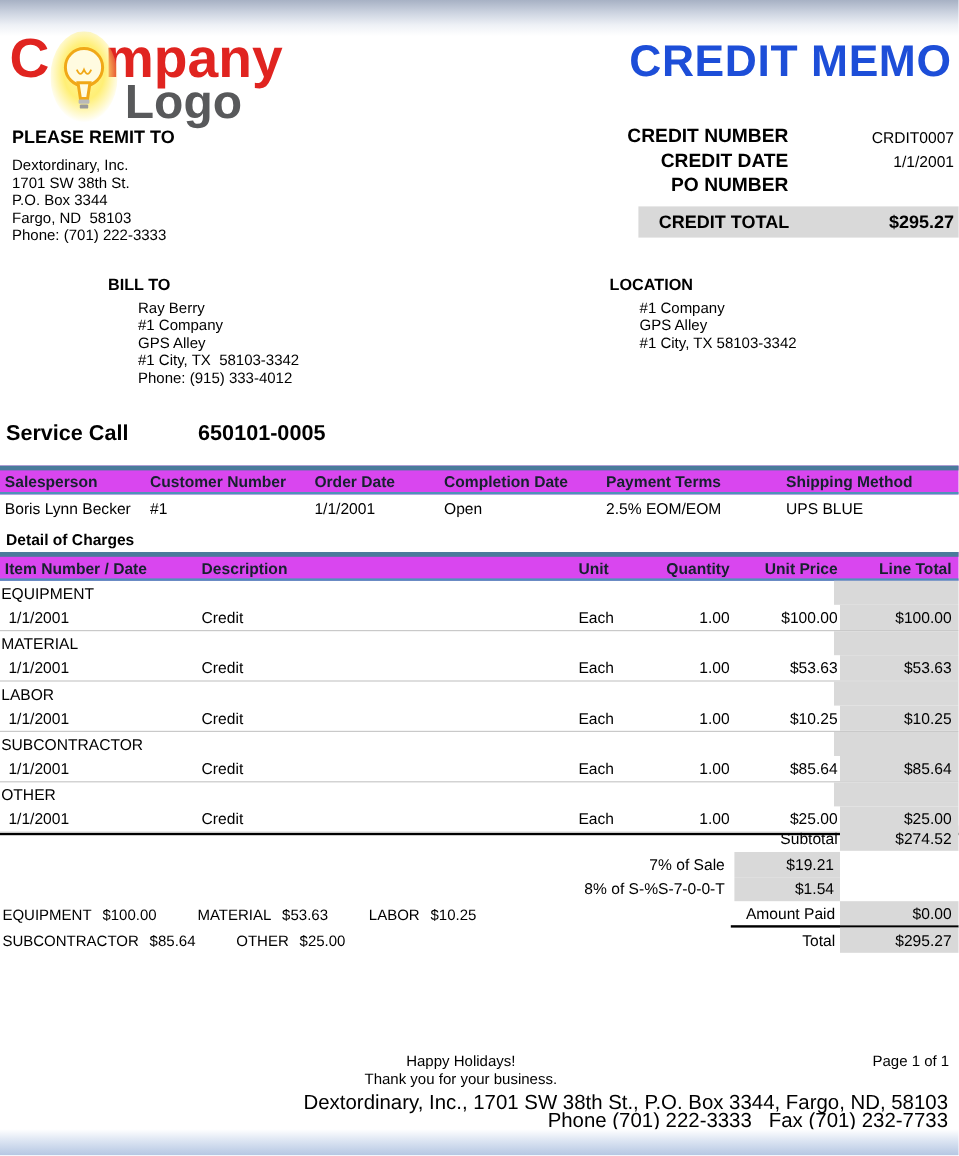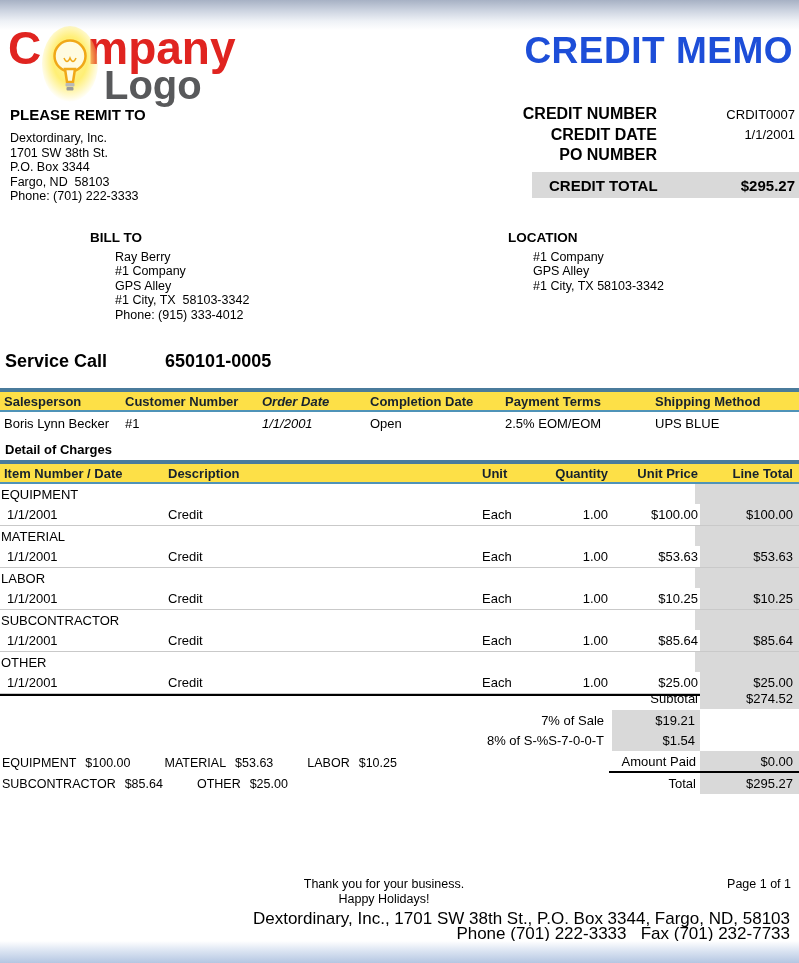--- a/index.html
+++ b/index.html
@@ -37,29 +37,29 @@
   
   .billto-heading{position:absolute;left:90px;top:230px;font-size:13.5px;font-weight:bold;}
   .bill-lines{position:absolute;left:115px;top:250px;font-size:12.5px;line-height:14.4px;}
   .location-heading{position:absolute;left:508px;top:230px;font-size:13.5px;font-weight:bold;}
   .location-lines{position:absolute;left:533px;top:250px;font-size:12.5px;line-height:14.4px;}
 
   .service-call{position:absolute;left:5px;top:351px;font-size:18px;font-weight:bold;display:flex;gap:28px;}
   .service-call-value{margin-left:30px;}
 
   
-  .band{display:flex;align-items:center;background:#fde047;height:18px;
+  .band{display:flex;align-items:center;background:#d946ef;height:18px;
         border-top:4px solid #4a7b9b;border-bottom:2px solid #4f93b8;
         font-size:13px;font-weight:bold;color:#16222e;}
 
   
   .order-table{position:absolute;left:0;top:388px;width:799px;}
   .order-row{display:flex;align-items:center;height:23px;font-size:13px;}
   .oc{padding-left:4px;box-sizing:border-box;overflow:hidden;white-space:nowrap;}
-  .oc0{width:121px;}.oc1{width:137px;}.oc2{width:108px;font-style:italic;}.oc3{width:135px;}.oc4{width:150px;}.oc5{width:148px;}
+  .oc0{width:121px;}.oc1{width:137px;}.oc2{width:108px;}.oc3{width:135px;}.oc4{width:150px;}.oc5{width:148px;}
 
   .charges-title{position:absolute;left:5px;top:442px;font-size:13px;font-weight:bold;}
 
   
   .charges-table{position:absolute;left:0;top:460px;width:799px;}
   .charges-body{border-bottom:2px solid #000;}
   .cc{box-sizing:border-box;overflow:hidden;white-space:nowrap;}
   .cc0{width:164px;padding-left:4px;}
   .cc1{width:302px;padding-left:4px;}
   .cc2{width:79px;padding-left:16px;}
@@ -319,22 +319,22 @@
         <div class="total-label">Amount Paid</div>
         <div class="total-value gray">$0.00</div>
       </div>
       <div class="total-row final">
         <div class="total-label">Total</div>
         <div class="total-value gray">$295.27</div>
       </div>
     </div>
 
   <div class="footer-thanks">
+    <div>Happy Holidays!</div>
     <div>Thank you for your business.</div>
-    <div>Happy Holidays!</div>
   </div>
   <div class="page-number">Page 1 of 1</div>
   <div class="footer-address">
     <div>Dextordinary, Inc., 1701 SW 38th St., P.O. Box 3344, Fargo, ND, 58103</div>
     <div class="footer-phone-fax">Phone (701) 222-3333   Fax (701) 232-7733</div>
   </div>
 
   <div class="bottom-gradient"></div>
 </div>
 

